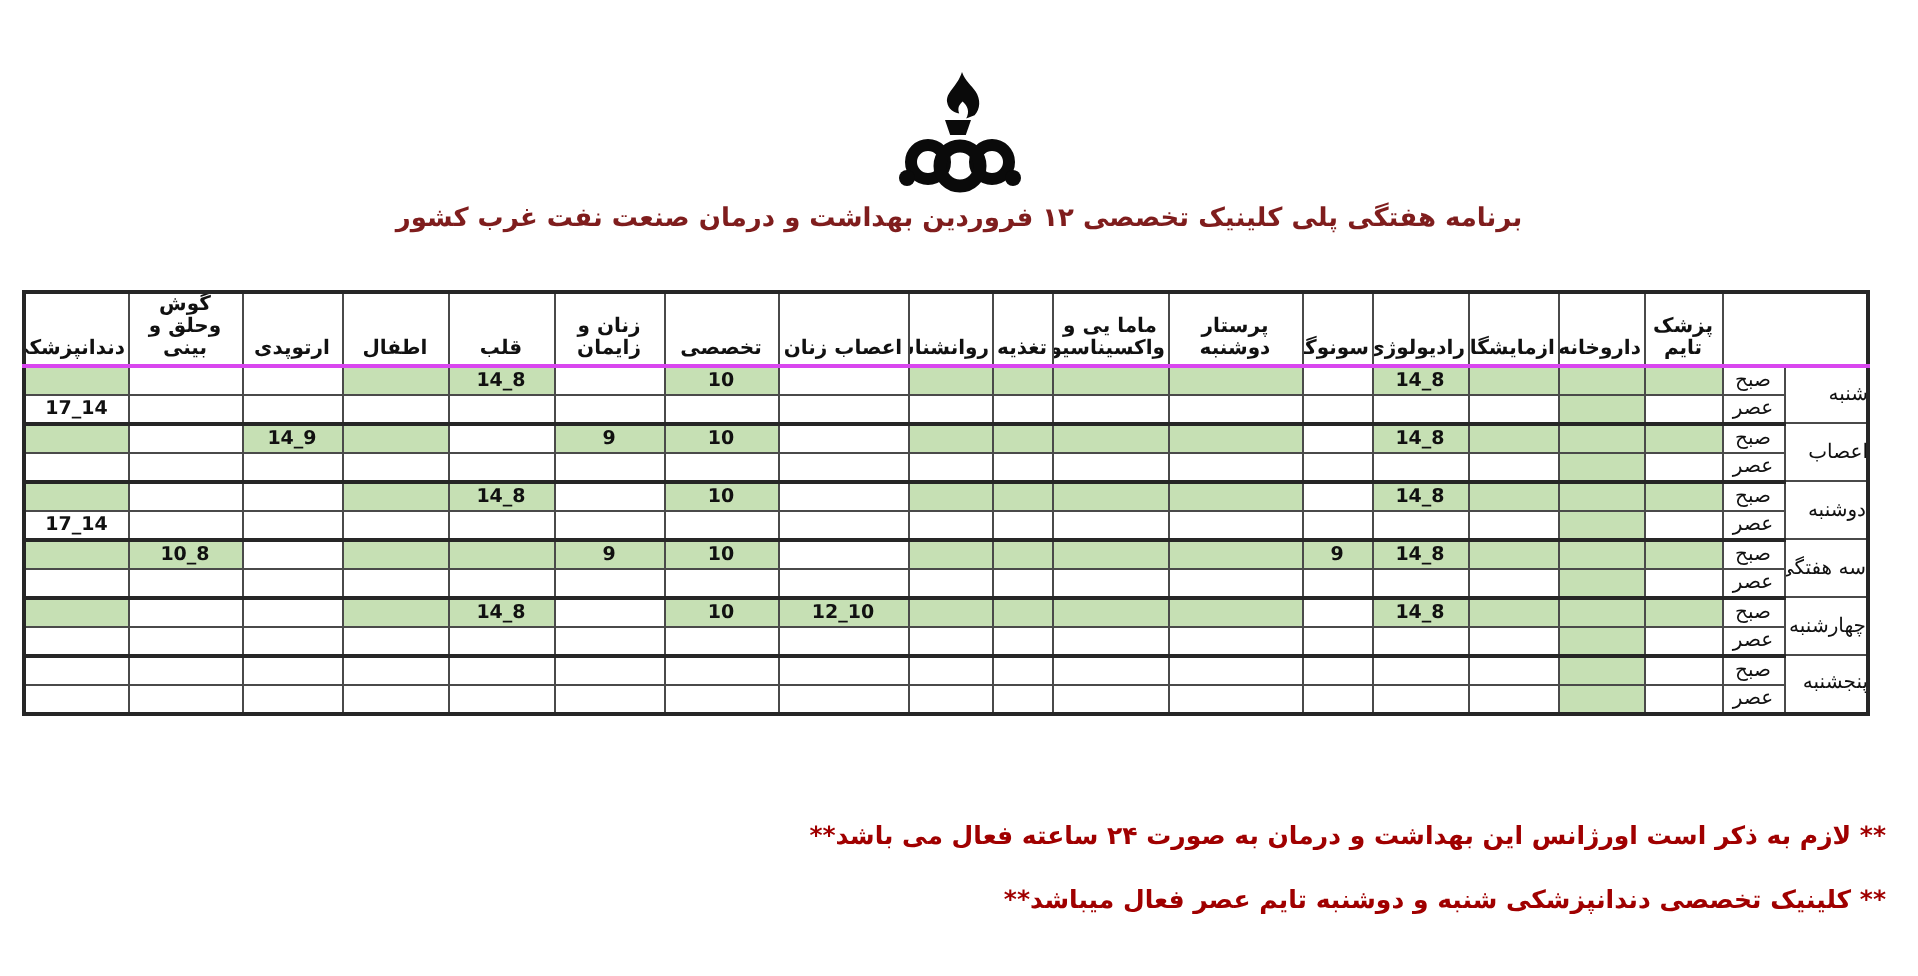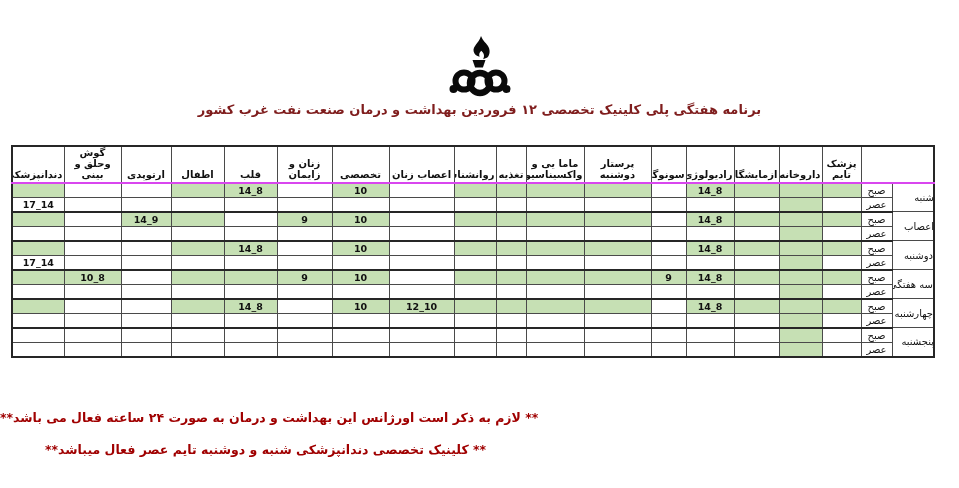--- a/index.html
+++ b/index.html
@@ -13,21 +13,21 @@
   .sched th,.sched td{border:1px solid #4a4a4a;padding:0;text-align:center;
          overflow:hidden;white-space:nowrap;color:#111;}
   .sched thead th{height:32px;vertical-align:bottom;font-weight:bold;font-size:10px;
          white-space:normal;line-height:1.12;padding:0 1px 1px 1px;
          border-bottom:2px solid #d946ef;background:#fff;}
   .sched tbody td{height:13px;line-height:13px;font-size:9.5px;font-weight:bold;background:#fff;}
   .sched tbody td.g{background:#c6e0b4;}
   .sched tbody tr.group-end td{border-bottom:2px solid #262626;}
   .sched td.day-cell{font-size:10px;font-weight:normal;background:#fff;padding-left:24px;}
   .sched td.shift-cell{font-size:10px;font-weight:normal;background:#fff;}
-  .notes{position:absolute;right:0;left:0;text-align:left;color:#a00000;
+  .notes{position:absolute;right:16px;left:0;text-align:right;color:#a00000;
          font-weight:bold;font-size:12.5px;}
   .note1{top:410px;}
   .note2{top:442px;margin-left:45px;}
   
   col.c-day{width:42px}col.c-shift{width:31px}col.c-omumi{width:39px}col.c-daru{width:43px}
   col.c-azma{width:45px}col.c-radio{width:48px}col.c-sono{width:35px}col.c-parastar{width:67px}
   col.c-mama{width:58px}col.c-taghzie{width:30px}col.c-ravan{width:42px}col.c-asab{width:65px}
   col.c-dakheli{width:57px}col.c-zanan{width:55px}col.c-ghalb{width:53px}col.c-atfal{width:53px}
   col.c-orto{width:50px}col.c-gush{width:57px}col.c-dandan{width:52px}
 </style>

